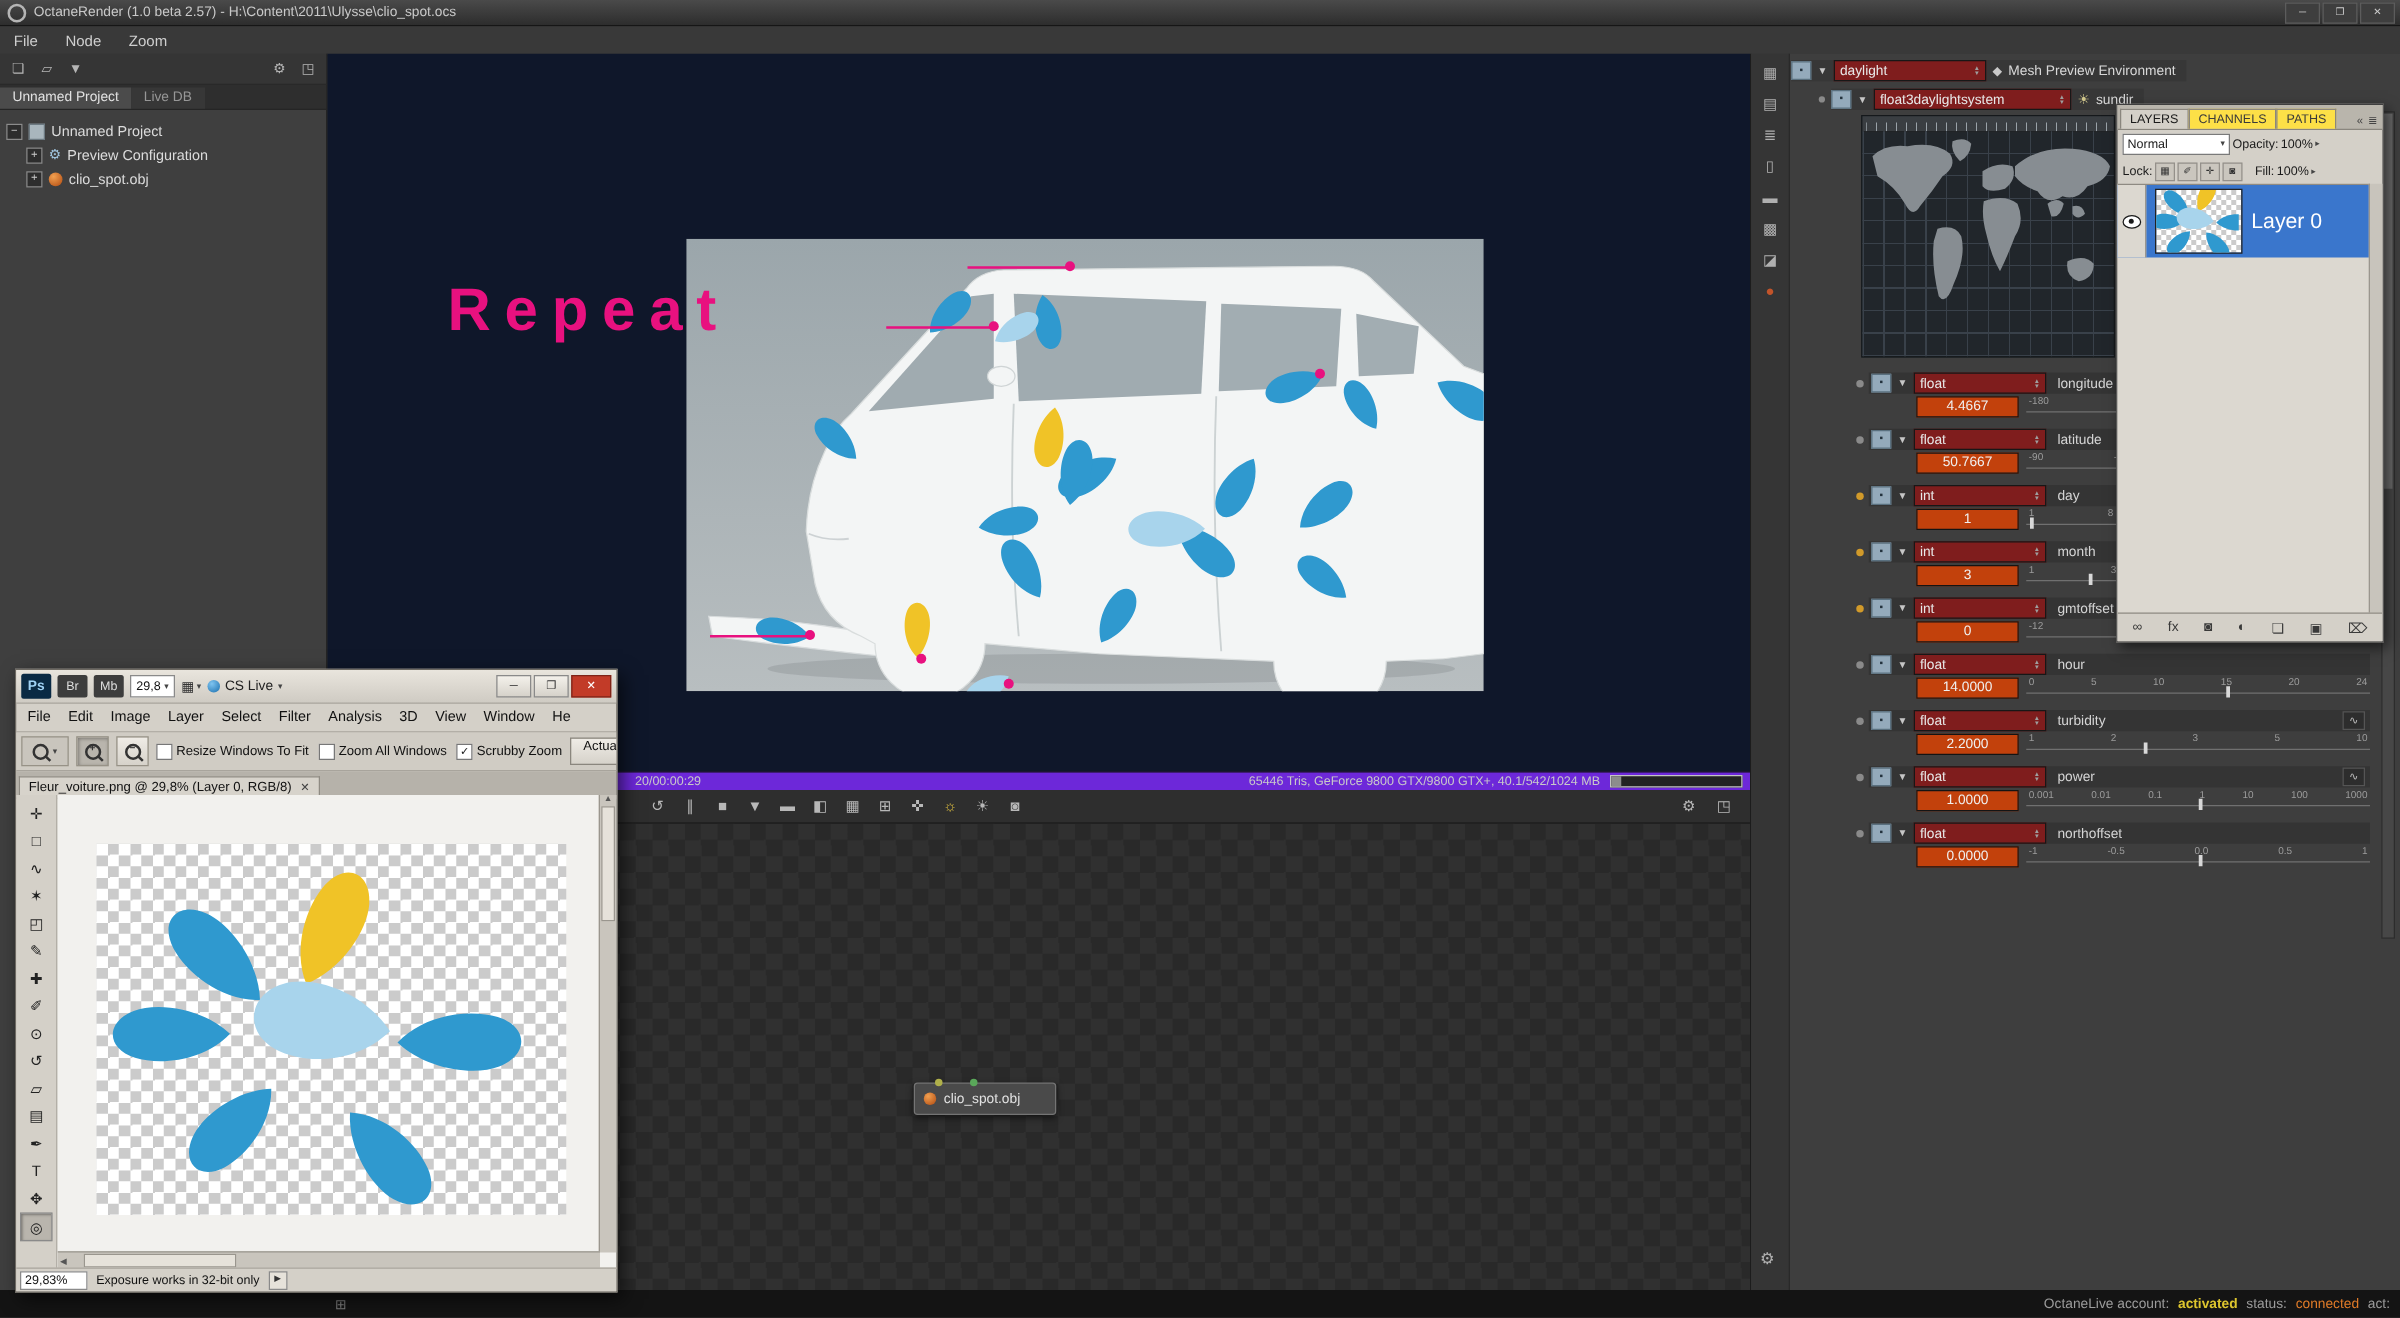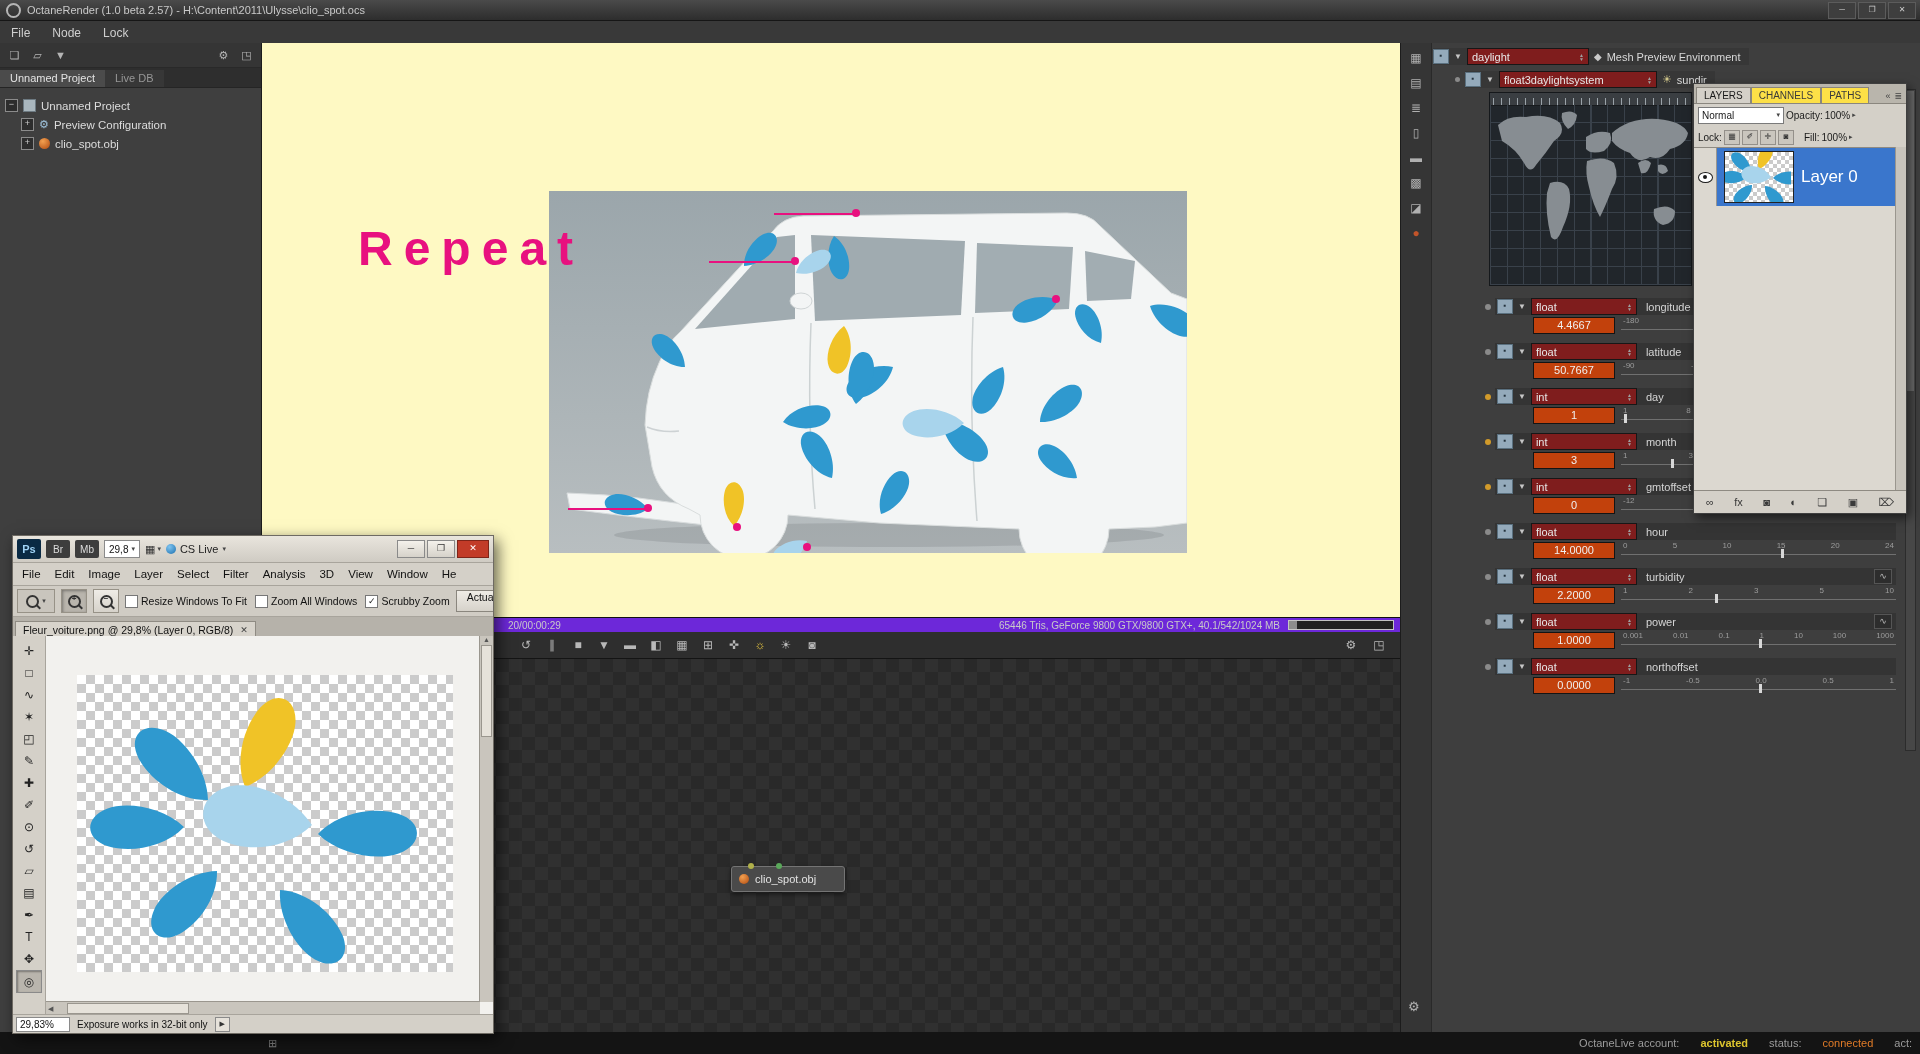--- a/index.html
+++ b/index.html
@@ -27,21 +27,21 @@
   .tree{padding:8px 5px;font-size:11.5px;color:#dcdcdc;}
   .tree-row{display:flex;align-items:center;height:19px;gap:5px;}
   .tree-row.indent{padding-left:16px;}
   .expander{width:11px;height:11px;border:1px solid #8b8b8b;background:#2d2d2d;color:#ccc;font-size:9px;line-height:9px;text-align:center;flex:none;}
   .ic-doc{width:11px;height:11px;background:#a9b6bd;border:1px solid #6d7a82;flex:none;}
   .ic-gear{color:#9fc3dd;font-size:11px;line-height:11px;flex:none;}
   .ball{width:11px;height:11px;border-radius:50%;background:radial-gradient(circle at 35% 30%,#f2a050,#b04a10);flex:none;}
 
   
   #center{flex:1;display:flex;flex-direction:column;min-width:0;position:relative;}
-  #viewport{height:574px;background:#fef9c3;position:relative;overflow:hidden;}
+  #viewport{height:574px;background:#0f172a;position:relative;overflow:hidden;}
   #render-image{position:absolute;left:287px;top:148px;width:638px;height:362px;}
   .overlay-repeat{position:absolute;left:96px;top:178px;font-size:48px;font-weight:bold;letter-spacing:11px;color:#e8117f;}
   .ann-line{position:absolute;height:2px;background:#e8117f;}
   .ann-dot{position:absolute;width:8px;height:8px;border-radius:50%;background:#e8117f;}
   #render-status{height:14px;background:#6d28d9;color:#c9c9c9;font-size:10px;display:flex;align-items:center;border-top:1px solid #111;}
   #rs-left{margin-left:246px;}
   #rs-right{margin-left:auto;}
   #render-progress{width:104px;height:8px;border:1px solid #c4c4c4;margin:0 6px 0 8px;background:#222;}
   #render-progress i{display:block;height:100%;background:#8c8c8c;}
   #render-toolbar{height:26px;background:#2e2e2e;border-bottom:1px solid #141414;display:flex;align-items:center;gap:8px;}
@@ -87,21 +87,21 @@
   .pg-slider{flex:1;margin-left:6px;position:relative;height:18px;}
   .pg-ticks{position:absolute;inset:0;display:flex;justify-content:space-between;padding:0 2px;font-size:8px;color:#9c9c9c;}
   .pg-track{position:absolute;left:0;right:0;bottom:4px;height:1px;background:#707070;}
   .pg-handle{position:absolute;bottom:1px;width:3px;height:9px;background:#d8d8d8;}
   #insp-scroll{position:absolute;right:4px;top:46px;width:9px;height:660px;background:#474747;border:1px solid #2c2c2c;}
   #insp-scroll i{display:block;width:7px;height:300px;margin:1px auto;background:#6b6b6b;}
 
   
   #footer{position:absolute;bottom:0;left:0;right:0;height:22px;background:#141414;display:flex;align-items:center;font-size:11px;color:#9c9c9c;}
   #footer-icon{margin-left:268px;color:#7d7d7d;font-size:11px;}
-  #footer-right{margin-left:auto;margin-right:8px;display:flex;gap:21px;}
+  #footer-right{margin-left:auto;margin-right:8px;display:flex;gap:7px;}
   .f-activated{color:#ddc52e;font-weight:bold;}
   .f-connected{color:#e07b28;}
 
   
   #ps-window{position:absolute;left:12px;top:535px;width:480px;height:497px;background:#d4d0c8;border:1px solid #6e6a63;box-shadow:4px 5px 14px rgba(0,0,0,.6);z-index:20;font-size:11px;color:#111;}
   .ps-titlebar{height:26px;display:flex;align-items:center;padding:0 4px;gap:5px;background:linear-gradient(#e9e5dd,#cfcbc3);border-bottom:1px solid #a8a49c;}
   .ps-logo{width:24px;height:20px;background:#0a2a44;color:#9fd2f5;font-weight:bold;font-size:11px;display:flex;align-items:center;justify-content:center;border-radius:2px;}
   .ps-badge{width:24px;height:18px;background:#3d3d3d;color:#ddd;font-size:10px;display:flex;align-items:center;justify-content:center;border-radius:2px;}
   .ps-zoom{border:1px solid #8a8a8a;background:#fff;height:16px;padding:0 4px;font-size:10px;display:flex;align-items:center;gap:3px;}
   .mini-caret{font-size:7px;color:#444;}
@@ -185,21 +185,21 @@
     <span>OctaneRender (1.0 beta 2.57) - H:\Content\2011\Ulysse\clio_spot.ocs</span>
     <span class="tb-btns">
       <span class="tb-btn">─</span>
       <span class="tb-btn">❐</span>
       <span class="tb-btn">✕</span>
     </span>
   </div>
   <div class="menubar" id="octane-menubar">
       <span class="menu-item">File</span>
       <span class="menu-item">Node</span>
-      <span class="menu-item">Lock</span>
+      <span class="menu-item">Zoom</span>
     </div>
 
   <div class="app-body">
 
     <div id="left-panel">
       <div id="left-toolbar">
           <span class="lt-icon">❏</span>
           <span class="lt-icon">▱</span>
           <span class="lt-icon">▼</span>
           <span class="lt-spacer"></span>

